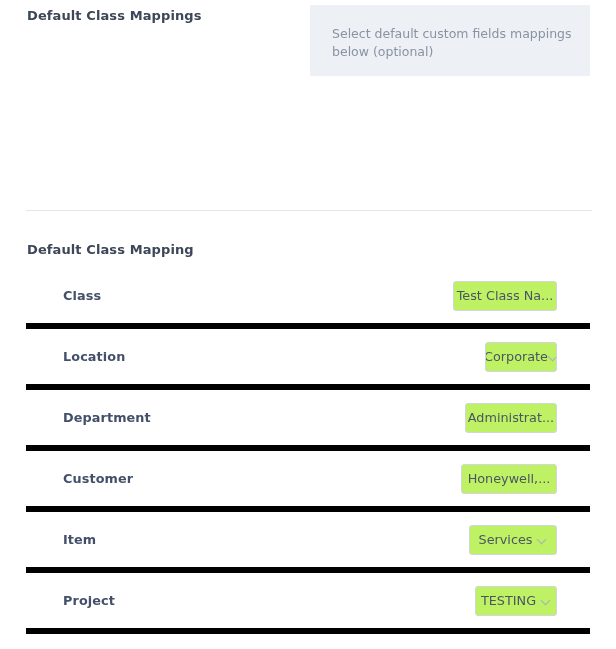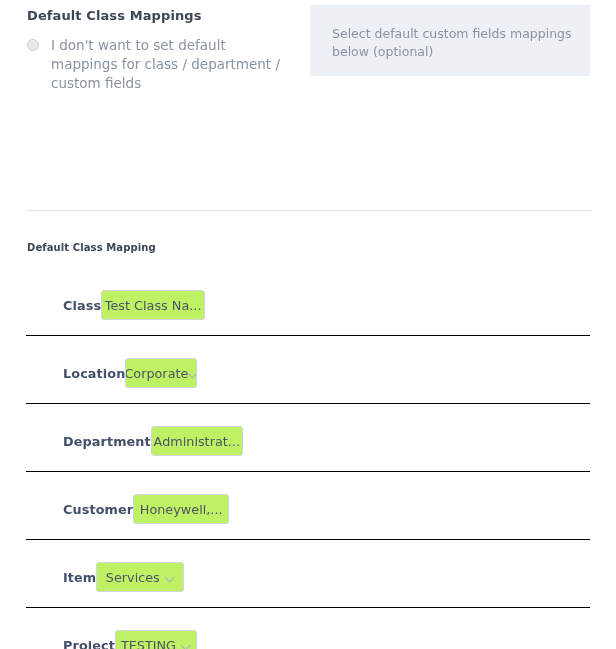--- a/index.html
+++ b/index.html
@@ -107,41 +107,42 @@
     height: 1px;
     background: #e2e6ec;
   }
   .divider-main { top: 210px; }
 
   
   .mapping-heading {
     position: absolute;
     left: 27px;
     top: 242px;
-    font-size: 10px;
+    font-size: 13px;
     font-weight: bold;
     color: #3d4758;
     letter-spacing: 0.1px;
   }
 
   .rows {
     position: absolute;
     left: 0;
     top: 268px;
     width: 616px;
   }
 
   .row {
     position: relative;
     height: 61px;
     display: flex;
     align-items: center;
+    justify-content: space-between;
     padding: 0 33px 0 37px;
-    border-bottom: 1px solid #000000;
-    margin: 7px 26px;
+    border-bottom: 6px solid #000000;
+    margin: 0 26px;
   }
   .row:first-child { border-top: none; }
 
   .row-label {
     font-size: 12.8px;
     font-weight: bold;
     color: #44506a;
     letter-spacing: 0.1px;
   }
 
@@ -194,24 +195,20 @@
 <body>
 
 <div class="page">
 
   <div class="top-section">
 
     <div class="section-heading">Default Class Mappings</div>
 
     <div class="radio-group">
 
-      <div class="radio-row">
-        <span class="radio-mark"></span>
-        <span class="radio-label">I don't want to set default mappings for class / department / custom fields</span>
-      </div>
 
 
     </div>
 
     <div class="info-box">
       <div class="info-text">Select default custom fields mappings below (optional)</div>
     </div>
 
   </div>
 

